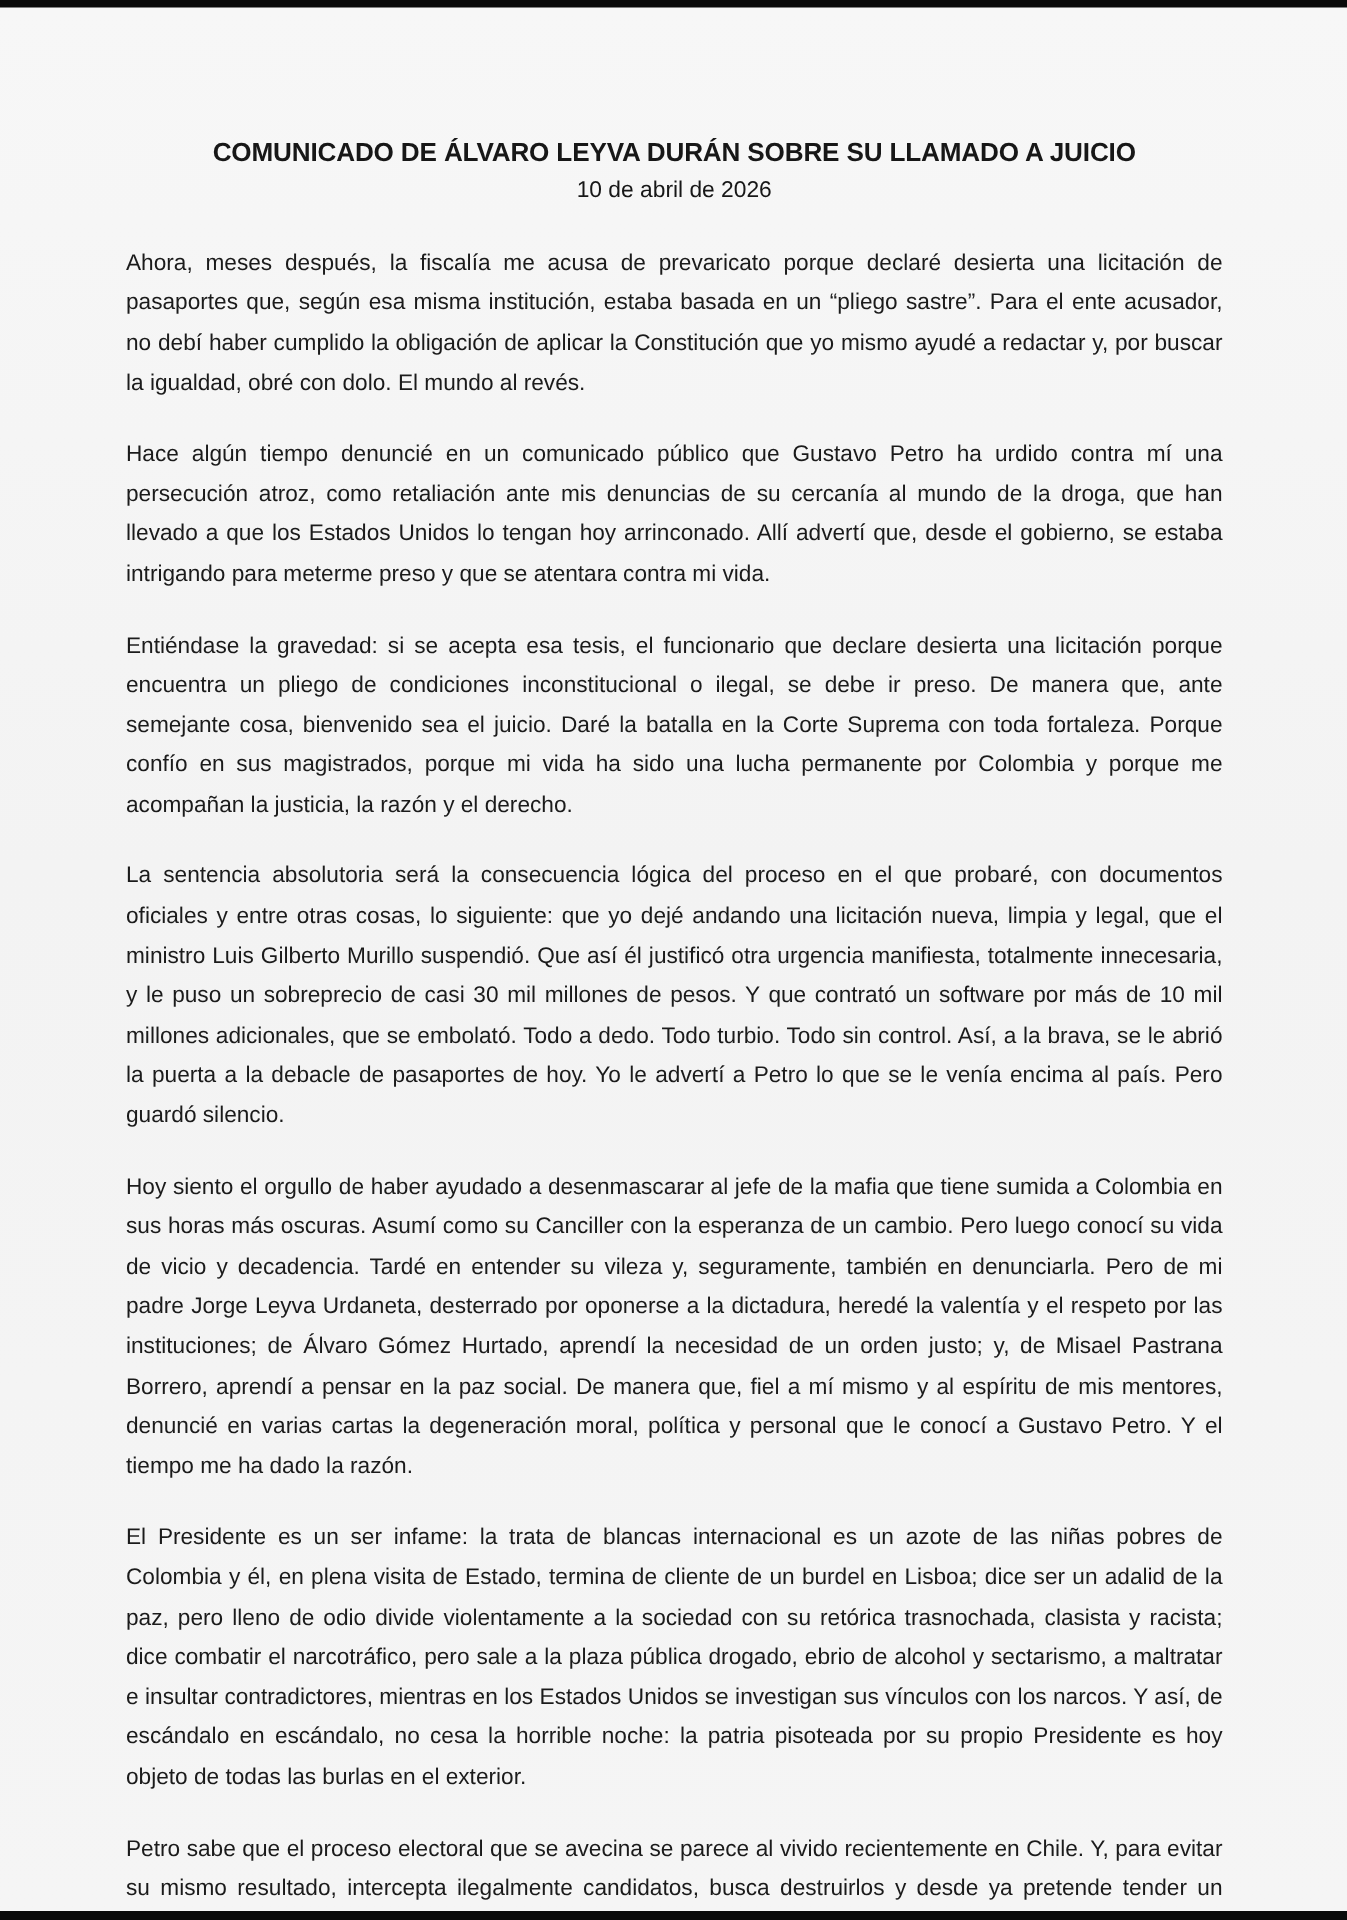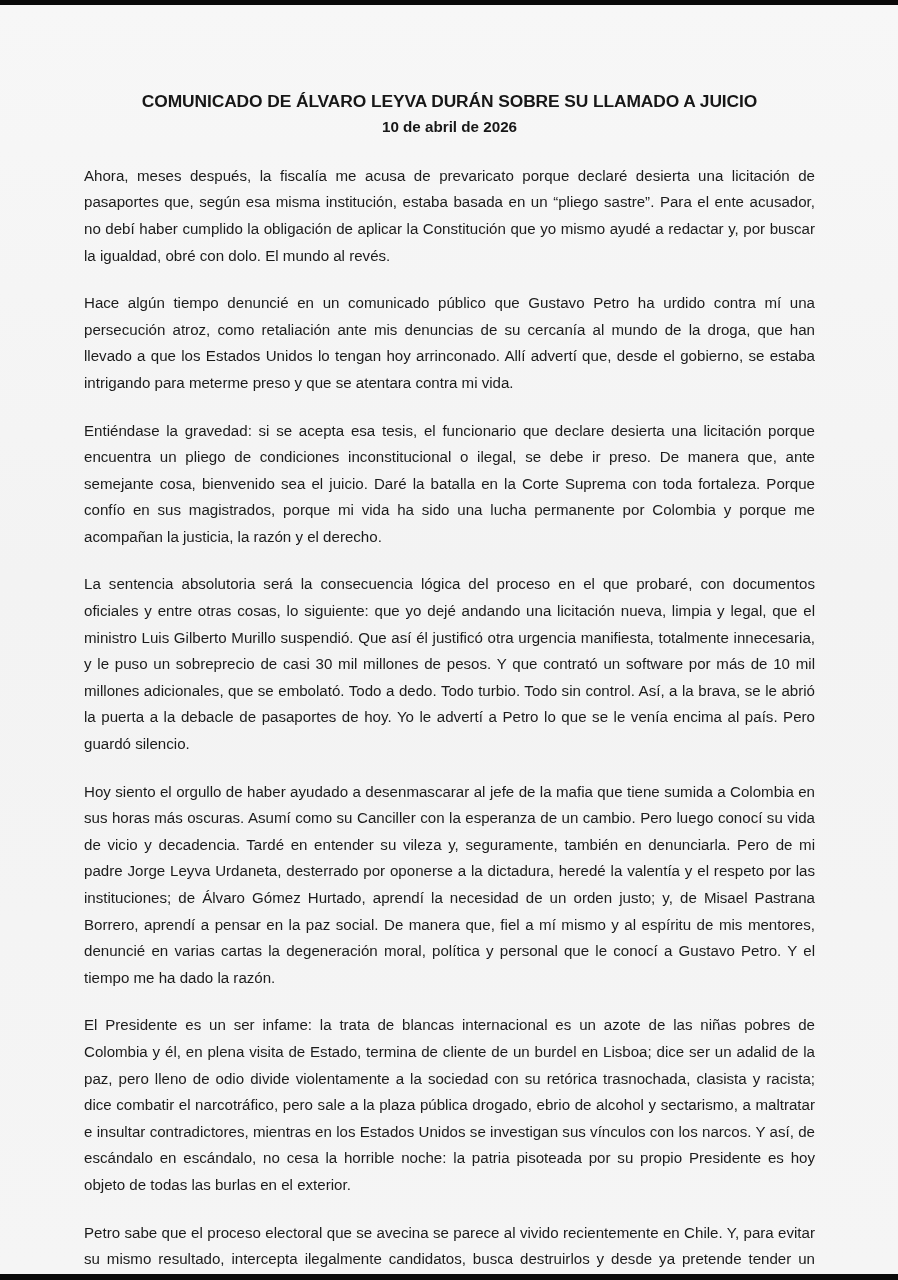--- a/index.html
+++ b/index.html
@@ -60,21 +60,21 @@
     letter-spacing: -0.1px;
     color: #171717;
     line-height: 1.25;
     white-space: nowrap;
   }
 
   .doc-date {
     margin: 4px 0 0 0;
     font-family: "Liberation Sans", sans-serif;
     font-size: 15.2px;
-    font-weight: bold;
+    font-weight: normal;
     color: #171717;
     line-height: 1.25;
   }
 
   .doc-body {
     margin-top: 27px;
   }
 
   .doc-body p {
     margin: 0 0 21px 0;

